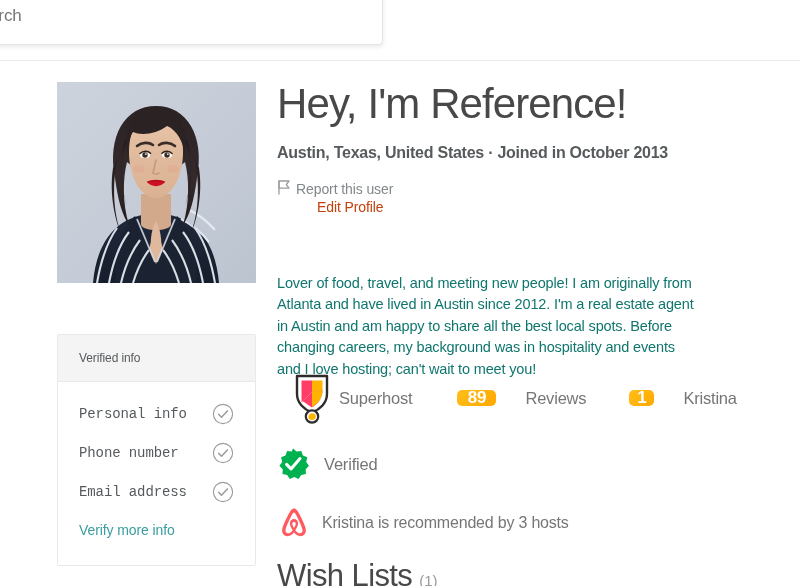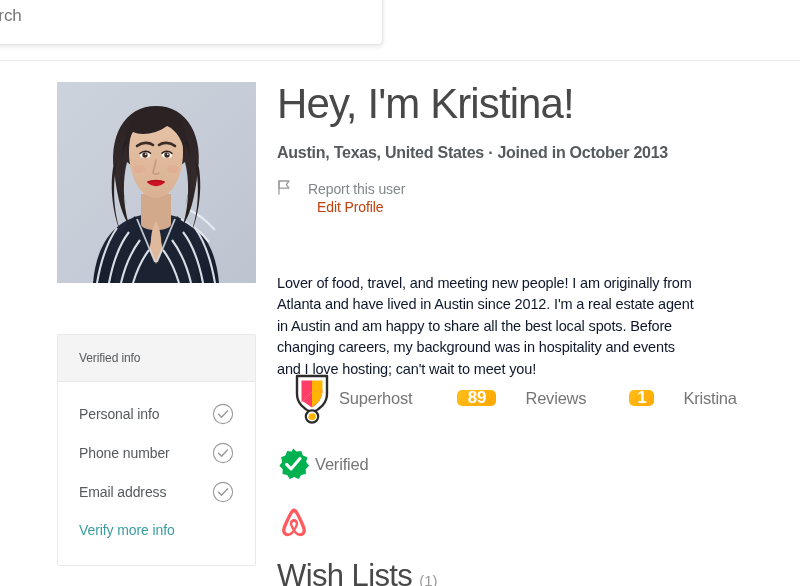--- a/index.html
+++ b/index.html
@@ -79,20 +79,21 @@
     color: #565a5c;
     letter-spacing: -0.1px;
   }
   .vi-list { padding: 12px 0 0 0; }
   .vi-row {
     display: flex;
     align-items: center;
     justify-content: space-between;
     padding: 0 21px 0 21px;
     height: 39px;
+    font-family: Liberation Mono, monospace;
   }
   .vi-row .vi-label {
     font-size: 14px;
     color: #565a5c;
     letter-spacing: -0.1px;
   }
   .check-circle {
     width: 22px; height: 22px;
     flex: 0 0 22px;
   }
@@ -123,21 +124,21 @@
     font-weight: bold;
     color: #565a5c;
     letter-spacing: -0.25px;
     white-space: nowrap;
   }
   #report-row {
     position: absolute;
     left: 277px; top: 179px;
     display: flex;
     align-items: center;
-    gap: 17px;
+    gap: 5px;
   }
   #report-row .report-label {
     font-size: 14px;
     color: #82888a;
     letter-spacing: -0.1px;
   }
   #edit-profile {
     position: absolute;
     left: 277px; top: 199px;
     font-size: 14px;
@@ -145,21 +146,21 @@
     text-decoration: none;
     letter-spacing: -0.1px;
     margin-left: 40px;
   }
   #bio {
     position: absolute;
     left: 277px; top: 258px;
     width: 425px;
     font-size: 14.5px;
     line-height: 21.5px;
-    color: #0f172a;
+    color: #0f766e;
     letter-spacing: -0.15px;
   }
 
   
   #badge-row {
     position: absolute;
     left: 292px; top: 372px;
     display: flex;
     align-items: center;
     height: 52px;
@@ -191,21 +192,21 @@
   #reviews-count { width: 39px; }
   #reference-count { width: 25px; }
   #reviews-label, #reference-label { margin-left: 29px; }
 
   
   #verified-row {
     position: absolute;
     left: 276px; top: 447px;
     display: flex; align-items: center;
   }
-  #verified-row .badge-label { margin-left: 5px; }
+  #verified-row .badge-label { margin-left: 14px; }
   #verified-icon { width: 34px; height: 34px; flex: 0 0 34px; }
 
   #recommended-row {
     position: absolute;
     left: 276px; top: 504px;
     display: flex; align-items: center;
   }
   #belo-icon { width: 36px; height: 38px; flex: 0 0 36px; }
   #recommended-label {
     margin-left: 10px;
@@ -373,21 +374,21 @@
             <circle cx="11" cy="11" r="9.6" fill="none" stroke="#9b9b9b" stroke-width="1.1"></circle>
             <path d="M6.6 11.2 L9.5 14.2 L15.4 7.9" fill="none" stroke="#9b9b9b" stroke-width="1.5" stroke-linecap="round" stroke-linejoin="round"></path>
           </svg>
         </span>
       </div>
 
       <a id="verify-more" href="#">Verify more info</a>
     </div>
   </div>
 
-  <h1 id="page-title">Hey, I'm Kristina!</h1>
+  <h1 id="page-title">Hey, I'm Reference!</h1>
   <div id="subtitle">Austin, Texas, United States · Joined in October 2013</div>
 
   <div id="report-row">
     <span>
       <svg width="14" height="16" viewBox="0 0 14 16" xmlns="http://www.w3.org/2000/svg">
         <path d="M2 15 L2 2" stroke="#9b9b9b" stroke-width="1.3" stroke-linecap="round" fill="none"></path>
         <path d="M2 2 L12 2 L9.3 5.6 L12 9.2 L2 9.2 Z" fill="none" stroke="#9b9b9b" stroke-width="1.3" stroke-linejoin="round"></path>
       </svg>
     </span>
     <span class="report-label">Report this user</span>
@@ -436,20 +437,21 @@
   </div>
 
   <div id="recommended-row">
     <span id="belo-icon">
       <svg width="36" height="38" viewBox="0 0 36 38" xmlns="http://www.w3.org/2000/svg">
         <path d="M18 4.5 C20.2 4.5 21.6 6.6 23.6 10.6 C26.2 15.8 29.3 22 29.8 25.3 C30.4 29.3 27.8 32.2 24.4 32.2 C22.1 32.2 19.9 30.9 18 28.6 C16.1 30.9 13.9 32.2 11.6 32.2 C8.2 32.2 5.6 29.3 6.2 25.3 C6.7 22 9.8 15.8 12.4 10.6 C14.4 6.6 15.8 4.5 18 4.5 Z
                  M18 8.4 C17.2 8.4 16.2 10.1 14.6 13.4 C12.3 18.1 9.8 23.5 9.5 25.8 C9.2 28.1 10.4 29.3 12.1 29.3 C13.7 29.3 15.3 28.1 16.7 26.2 C14.9 23.6 13.9 21.4 13.9 19.5 C13.9 16.9 15.6 15.1 18 15.1 C20.4 15.1 22.1 16.9 22.1 19.5 C22.1 21.4 21.1 23.6 19.3 26.2 C20.7 28.1 22.3 29.3 23.9 29.3 C25.6 29.3 26.8 28.1 26.5 25.8 C26.2 23.5 23.7 18.1 21.4 13.4 C19.8 10.1 18.8 8.4 18 8.4 Z
                  M18 18 C16.9 18 16.3 18.7 16.3 19.7 C16.3 20.8 16.9 22.2 18 23.9 C19.1 22.2 19.7 20.8 19.7 19.7 C19.7 18.7 19.1 18 18 18 Z" fill="#ff5a5f"></path>
       </svg>
     </span>
+    <span id="recommended-label">Kristina is recommended by 3 hosts</span>
   </div>
 
   <div id="wishlists">
     <span id="wishlists-title">Wish Lists</span>
     <span id="wishlists-count">(1)</span>
   </div>
 
 </div>
 
 </body></html>

